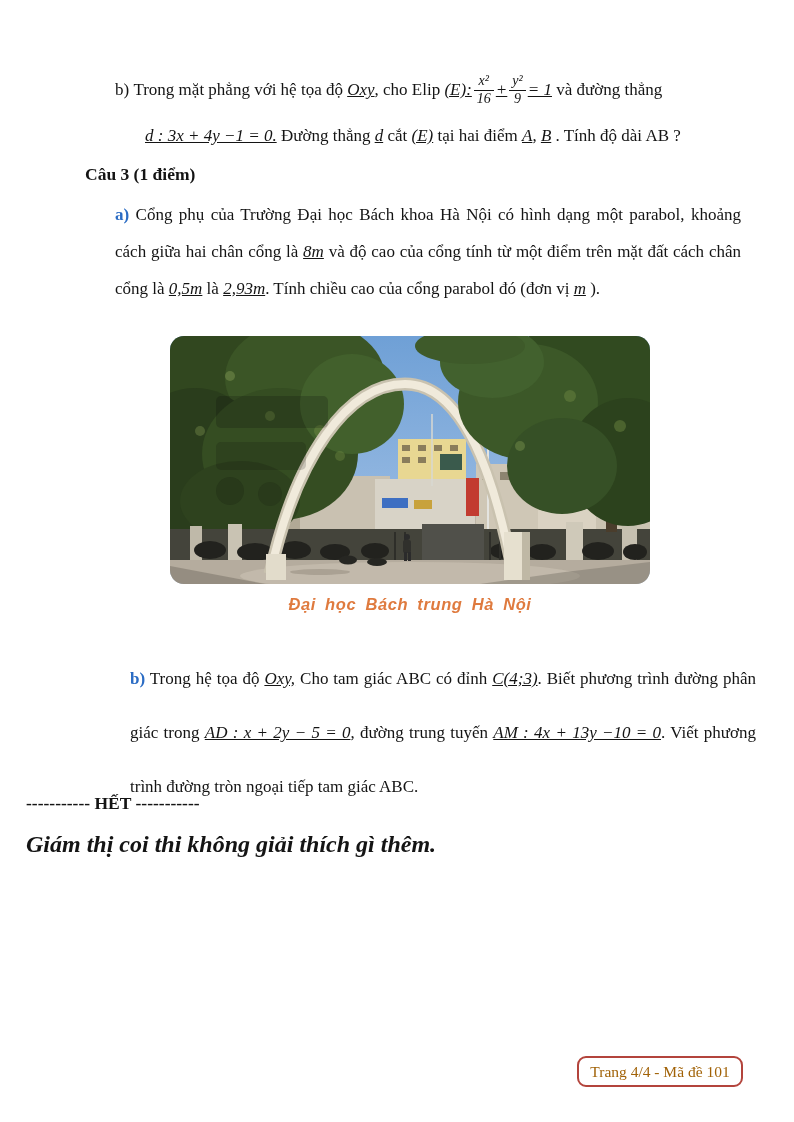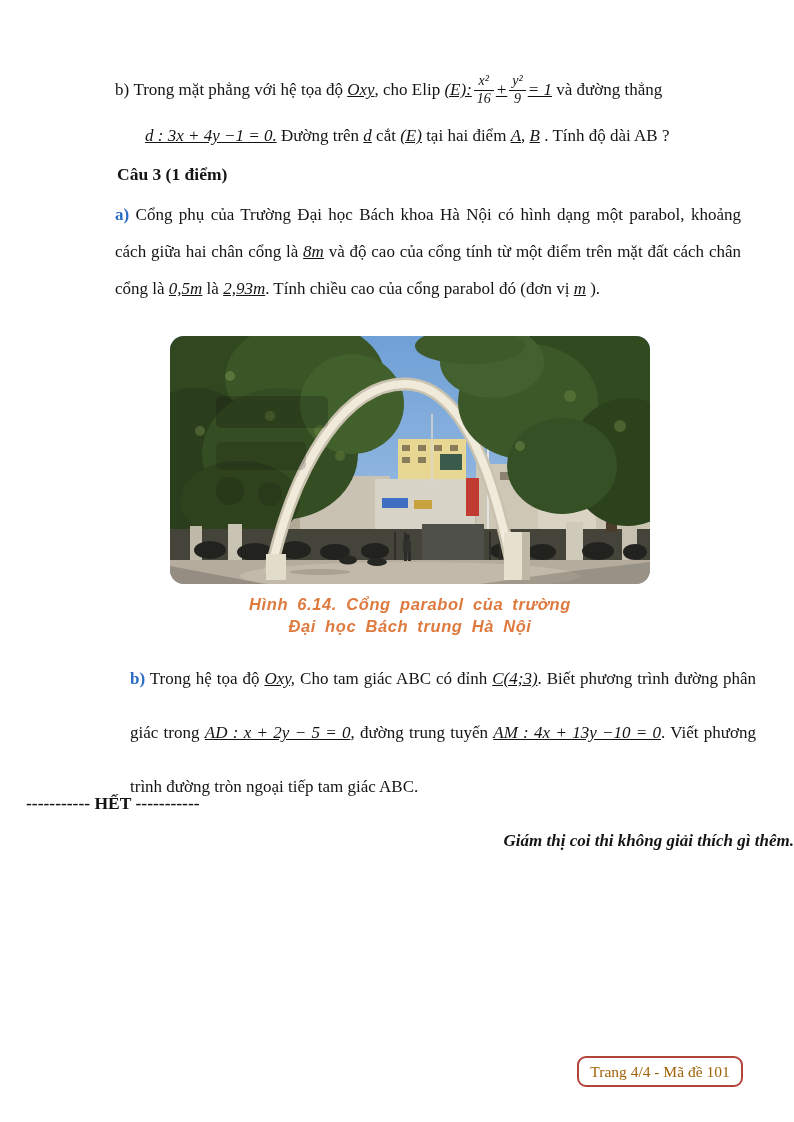--- a/index.html
+++ b/index.html
@@ -14,42 +14,42 @@
   .label-blue { color:#2B6CC4; font-weight:bold; }
   .heading { font-weight:bold; font-size:17.5px; }
   .frac { display:inline-block; vertical-align:middle; text-align:center;
           font-style:italic; line-height:1.05; margin:0 2px; font-size:14px; }
   .frac .num { display:block; border-bottom:1.3px solid #141414; padding:0 3px 1px; }
   .frac .den { display:block; padding:1px 3px 0; }
   .q2b-line1 { top:64px; left:115px; width:626px; height:52px;
                display:flex; align-items:center; flex-wrap:nowrap; white-space:pre; }
   .q2b-line1 span { white-space:pre; }
   .q2b-line2 { top:126px; left:145px; width:600px; }
-  .cau3-heading { top:164px; left:85px;margin-left:32px; }
+  .cau3-heading { top:164px; left:85px; }
   .para-a { top:196px; left:115px; width:626px; line-height:37px; }
   .photo-frame { left:170px; top:336px; width:480px; height:248px;
                  border-radius:14px; overflow:hidden; }
   .caption { top:593px; left:170px; width:480px; text-align:center;
              font-family:"Liberation Sans", sans-serif; font-style:italic; font-weight:bold;
              font-size:16.5px; line-height:22px; color:#DF7A3E; letter-spacing:0.6px; word-spacing:4px; }
   .para-b { top:652px; left:130px; width:626px; line-height:54px; }
   .het-line { top:793px; left:26px; width:768px; text-align:left;
               font-weight:bold; font-size:17.5px; }
-  .note-line { top:831px; left:26px; width:768px; text-align:right;
-               font-weight:bold; font-style:italic; font-size:17px; }
+  .note-line { top:831px; left:26px; width:768px; text-align:left;
+               font-weight:bold; font-style:italic; font-size:24px; }
   .page-footer { left:577px; top:1056px; width:162px; height:27px;
                  border:2px solid #B3443C; border-radius:9px;
                  color:#a16207; font-size:15.5px; line-height:27px; text-align:center; }
 </style>
 </head>
 <body>
 
 <div class="abs q2b-line1 body-text"><span>b) </span><span>Trong mặt phẳng với hệ tọa độ </span><span class="math">Oxy</span><span>, cho Elip </span><span class="math">(E):</span><span class="frac"><span class="num">x²</span><span class="den">16</span></span><span class="math">+</span><span class="frac"><span class="num">y²</span><span class="den">9</span></span><span class="math">= 1</span><span> và đường thẳng</span></div>
 
-<div class="abs q2b-line2 body-text"><span class="math">d : 3x + 4y −1 = 0.</span><span> Đường trên </span><span class="math">d</span><span> cắt </span><span class="math">(E)</span><span> tại hai điểm </span><span class="math">A</span><span>, </span><span class="math">B</span><span> . Tính độ dài AB ?</span></div>
+<div class="abs q2b-line2 body-text"><span class="math">d : 3x + 4y −1 = 0.</span><span> Đường thẳng </span><span class="math">d</span><span> cắt </span><span class="math">(E)</span><span> tại hai điểm </span><span class="math">A</span><span>, </span><span class="math">B</span><span> . Tính độ dài AB ?</span></div>
 
 <div class="abs cau3-heading heading">Câu 3 (1 điểm)</div>
 
 <div class="abs para-a body-text justify"><span class="label-blue">a)</span><span> Cổng phụ của Trường Đại học Bách khoa Hà Nội có hình dạng một parabol, khoảng cách giữa hai chân cổng là </span><span class="math">8m</span><span> và độ cao của cổng tính từ một điểm trên mặt đất cách chân cổng là </span><span class="math">0,5m</span><span> là </span><span class="math">2,93m</span><span>. Tính chiều cao của cổng parabol đó (đơn vị </span><span class="math">m</span><span> ).</span></div>
 
 <div class="abs photo-frame">
   <svg width="480" height="248" viewBox="0 0 480 248" xmlns="http://www.w3.org/2000/svg">
     <defs>
       <linearGradient id="sky" x1="0" y1="0" x2="0" y2="1">
         <stop offset="0" stop-color="#6FA0D6"></stop>
@@ -171,21 +171,20 @@
     <g fill="#0A0A0A">
       <rect x="46" y="60" width="112" height="32" rx="5" opacity="0.20"></rect>
       <rect x="46" y="106" width="90" height="28" rx="5" opacity="0.17"></rect>
       <circle cx="60" cy="155" r="14" opacity="0.15"></circle>
       <circle cx="100" cy="158" r="12" opacity="0.13"></circle>
     </g>
   </svg>
 </div>
 
 <div class="abs caption">
-  <div>Hình 6.14. Cổng parabol của trường</div>
   <div>Đại học Bách trung Hà Nội</div>
 </div>
 
 <div class="abs para-b body-text justify"><span class="label-blue">b)</span><span> Trong hệ tọa độ </span><span class="math">Oxy,</span><span> Cho tam giác ABC có đỉnh </span><span class="math">C(4;3)</span><span>. Biết phương trình đường phân giác trong </span><span class="math">AD : x + 2y − 5 = 0</span><span>, đường trung tuyến </span><span class="math">AM : 4x + 13y −10 = 0</span><span>. Viết phương trình đường tròn ngoại tiếp tam giác ABC.</span></div>
 
 <div class="abs het-line">----------- HẾT -----------</div>
 <div class="abs note-line">Giám thị coi thi không giải thích gì thêm.</div>
 
 <div class="abs page-footer">Trang 4/4 - Mã đề 101</div>
 

